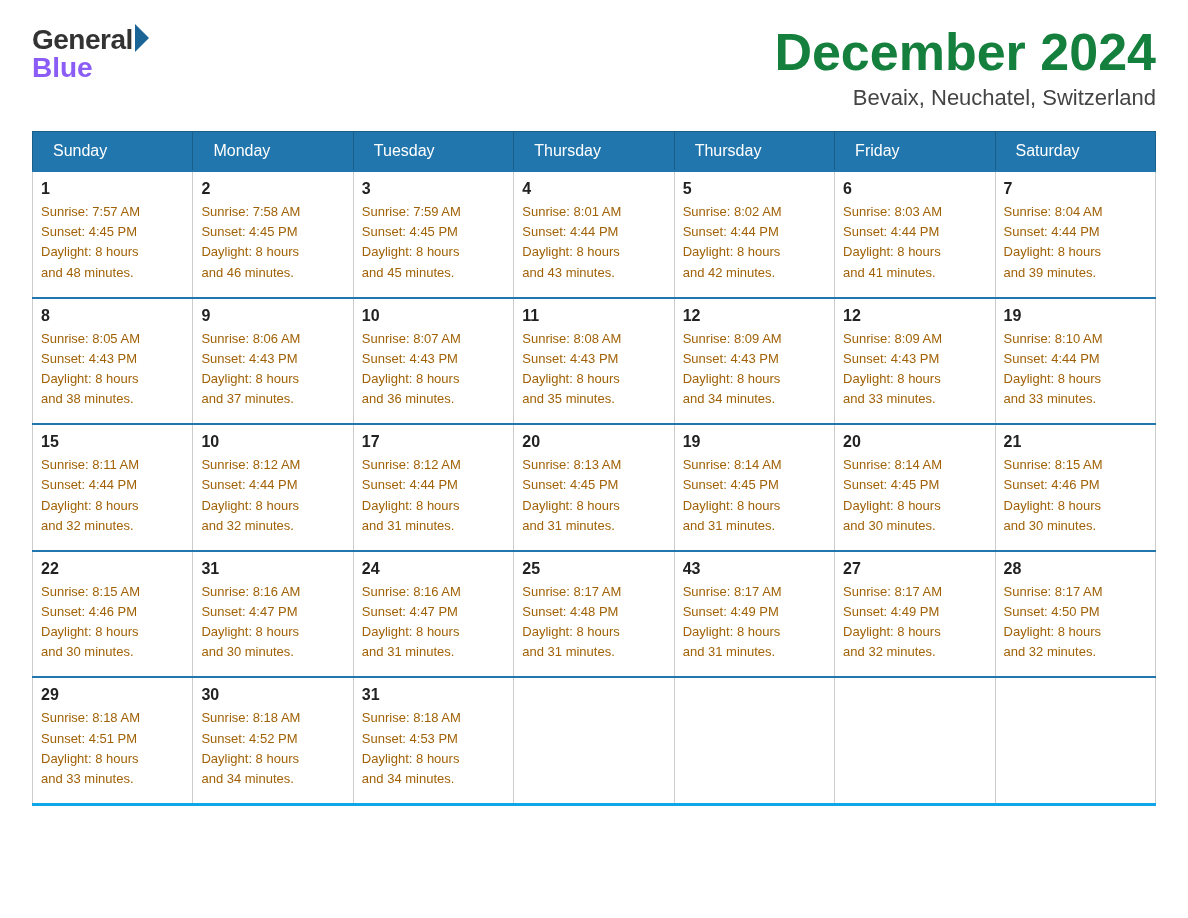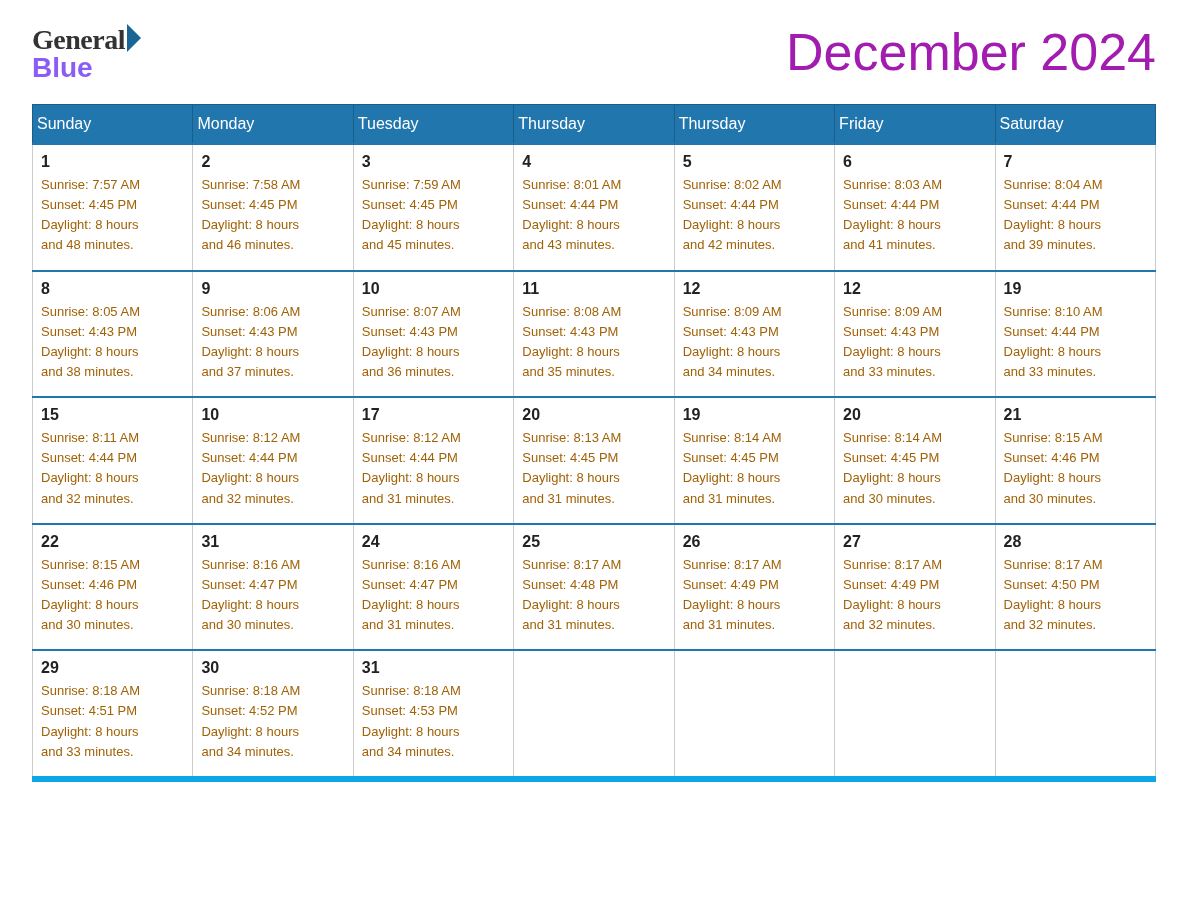--- a/index.html
+++ b/index.html
@@ -17,21 +17,20 @@
       margin-bottom: 20px;
     }
     .logo {
       display: flex;
       flex-direction: column;
       align-items: flex-start;
     }
     .logo-top {
       display: flex;
       align-items: center;
-      font-family: Liberation Serif, serif;
     }
     .logo-general {
       font-size: 28px;
       font-weight: bold;
       color: #333;
       letter-spacing: -0.5px;
     }
     .logo-arrow {
       width: 0;
       height: 0;
@@ -45,39 +44,39 @@
       font-size: 28px;
       font-weight: bold;
       color: #8b5cf6;
       margin-top: -4px;
     }
     .title-area {
       text-align: right;
     }
     .month-title {
       font-size: 52px;
-      font-weight: normal;
-      color: #a21caf;
+      font-weight: bold;
+      color: #15803d;
       line-height: 1.1;
       margin-left: 8px;
     }
     .location-title {
       font-size: 22px;
       color: #444;
       margin-top: 4px;
     }
     table {
       width: 100%;
       border-collapse: collapse;
       table-layout: fixed;
     }
     th {
       background-color: #2176ae;
       color: #fff;
-      padding: 10px 4px;
+      padding: 10px 20px;
       text-align: left;
       font-size: 16px;
       font-weight: normal;
       border: 1px solid #1a5f8a;
     }
     td {
       vertical-align: top;
       padding: 8px 8px 14px 8px;
       border: 1px solid #ccc;
       border-top: 2px solid #2176ae;
@@ -98,36 +97,37 @@
       color: #a16207;
     }
     td.empty {
       background: #fff;
       border-top: 2px solid #2176ae;
     }
     tr td:first-child {
       border-left: 1px solid #ccc;
     }
     tr:last-child td {
-      border-bottom: 6px solid #0ea5e9;
+      border-bottom: 3px solid #0ea5e9;
     }
   </style>
 </head>
 <body>
 
 <div class="header">
   <div class="logo">
     <div class="logo-top">
       <span class="logo-general">General</span>
       <div class="logo-arrow"></div>
     </div>
     <span class="logo-blue">Blue</span>
   </div>
   <div class="title-area">
     <div class="month-title">December 2024</div>
+    <div class="location-title">Bevaix, Neuchatel, Switzerland</div>
   </div>
 </div>
 
 <table>
   <thead>
     <tr>
     <th>Sunday</th>
         <th>Monday</th>
         <th>Tuesday</th>
         <th>Thursday</th>
@@ -238,21 +238,21 @@
         </td>
         <td>
           <span class="day-num">24</span>
           <div class="day-info">Sunrise: 8:16 AM<br>Sunset: 4:47 PM<br>Daylight: 8 hours<br>and 31 minutes.</div>
         </td>
         <td>
           <span class="day-num">25</span>
           <div class="day-info">Sunrise: 8:17 AM<br>Sunset: 4:48 PM<br>Daylight: 8 hours<br>and 31 minutes.</div>
         </td>
         <td>
-          <span class="day-num">26</span>
+          <span class="day-num">43</span>
           <div class="day-info">Sunrise: 8:17 AM<br>Sunset: 4:49 PM<br>Daylight: 8 hours<br>and 31 minutes.</div>
         </td>
         <td>
           <span class="day-num">27</span>
           <div class="day-info">Sunrise: 8:17 AM<br>Sunset: 4:49 PM<br>Daylight: 8 hours<br>and 32 minutes.</div>
         </td>
         <td>
           <span class="day-num">28</span>
           <div class="day-info">Sunrise: 8:17 AM<br>Sunset: 4:50 PM<br>Daylight: 8 hours<br>and 32 minutes.</div>
         </td>

